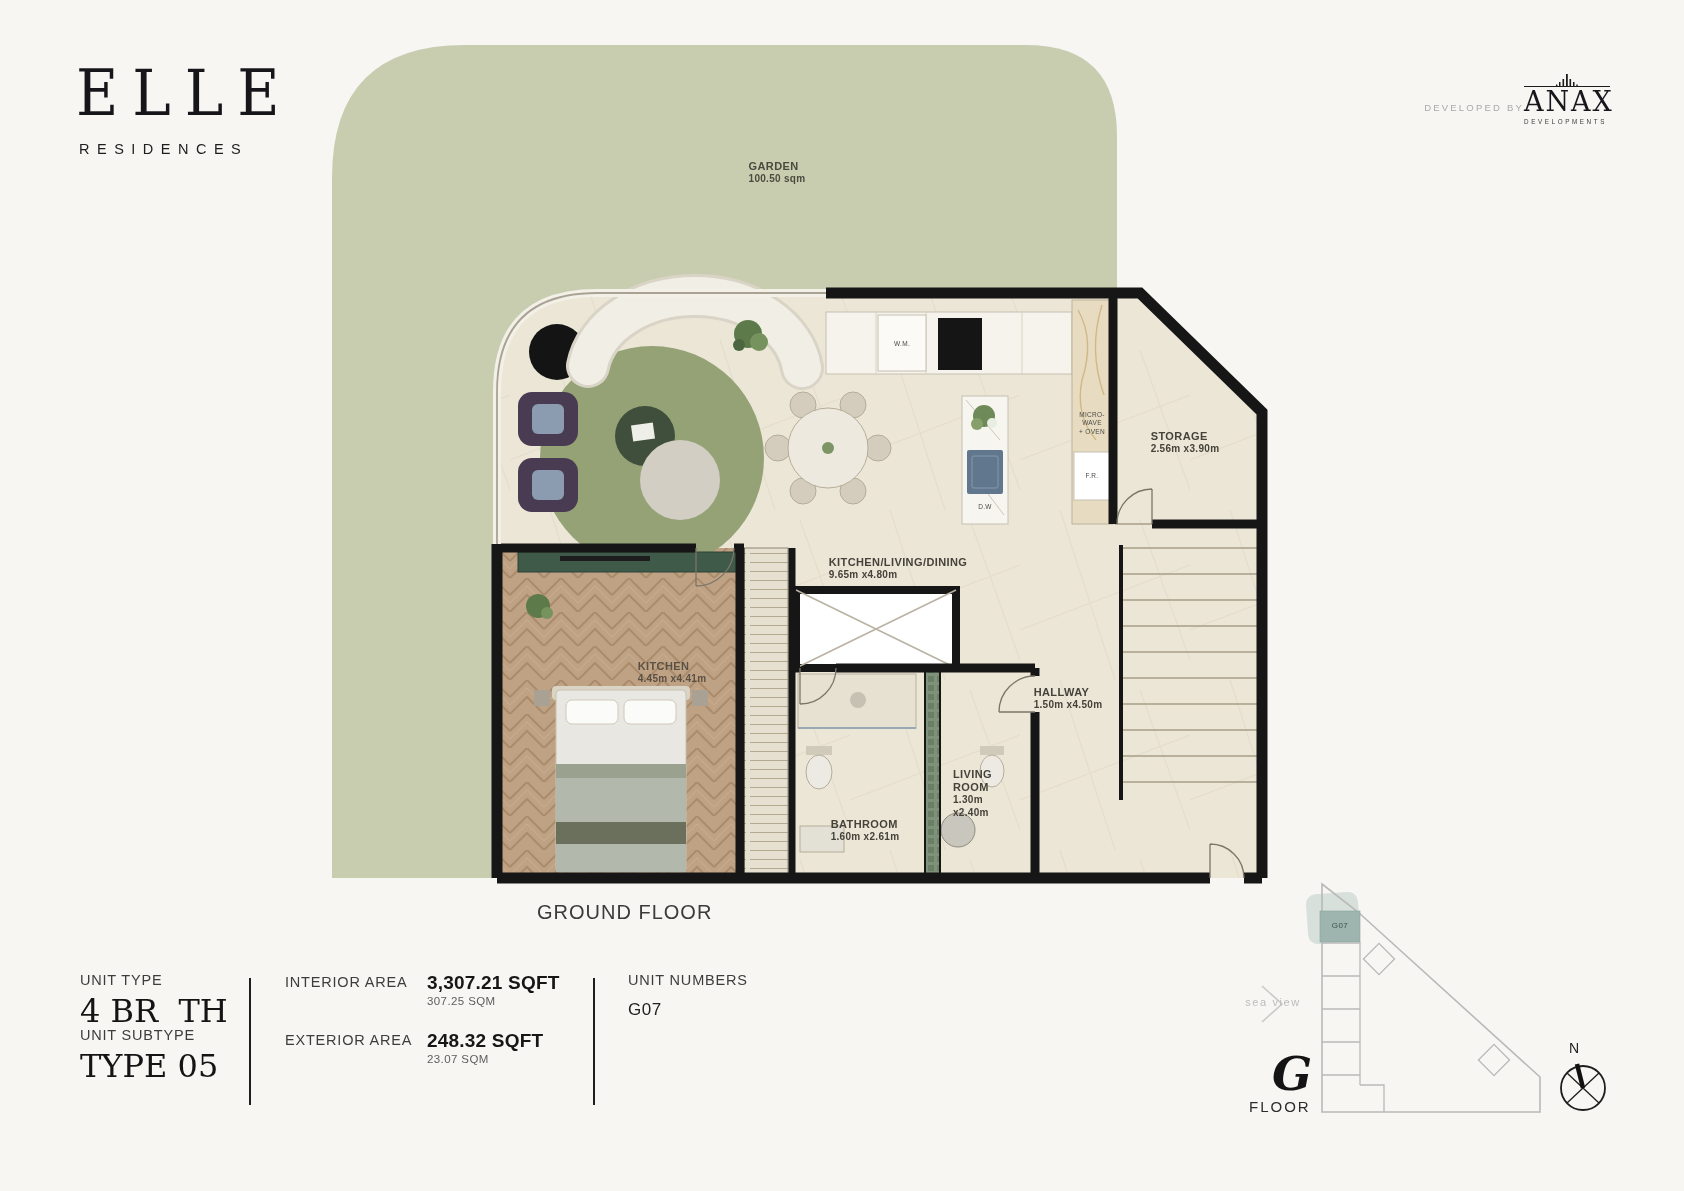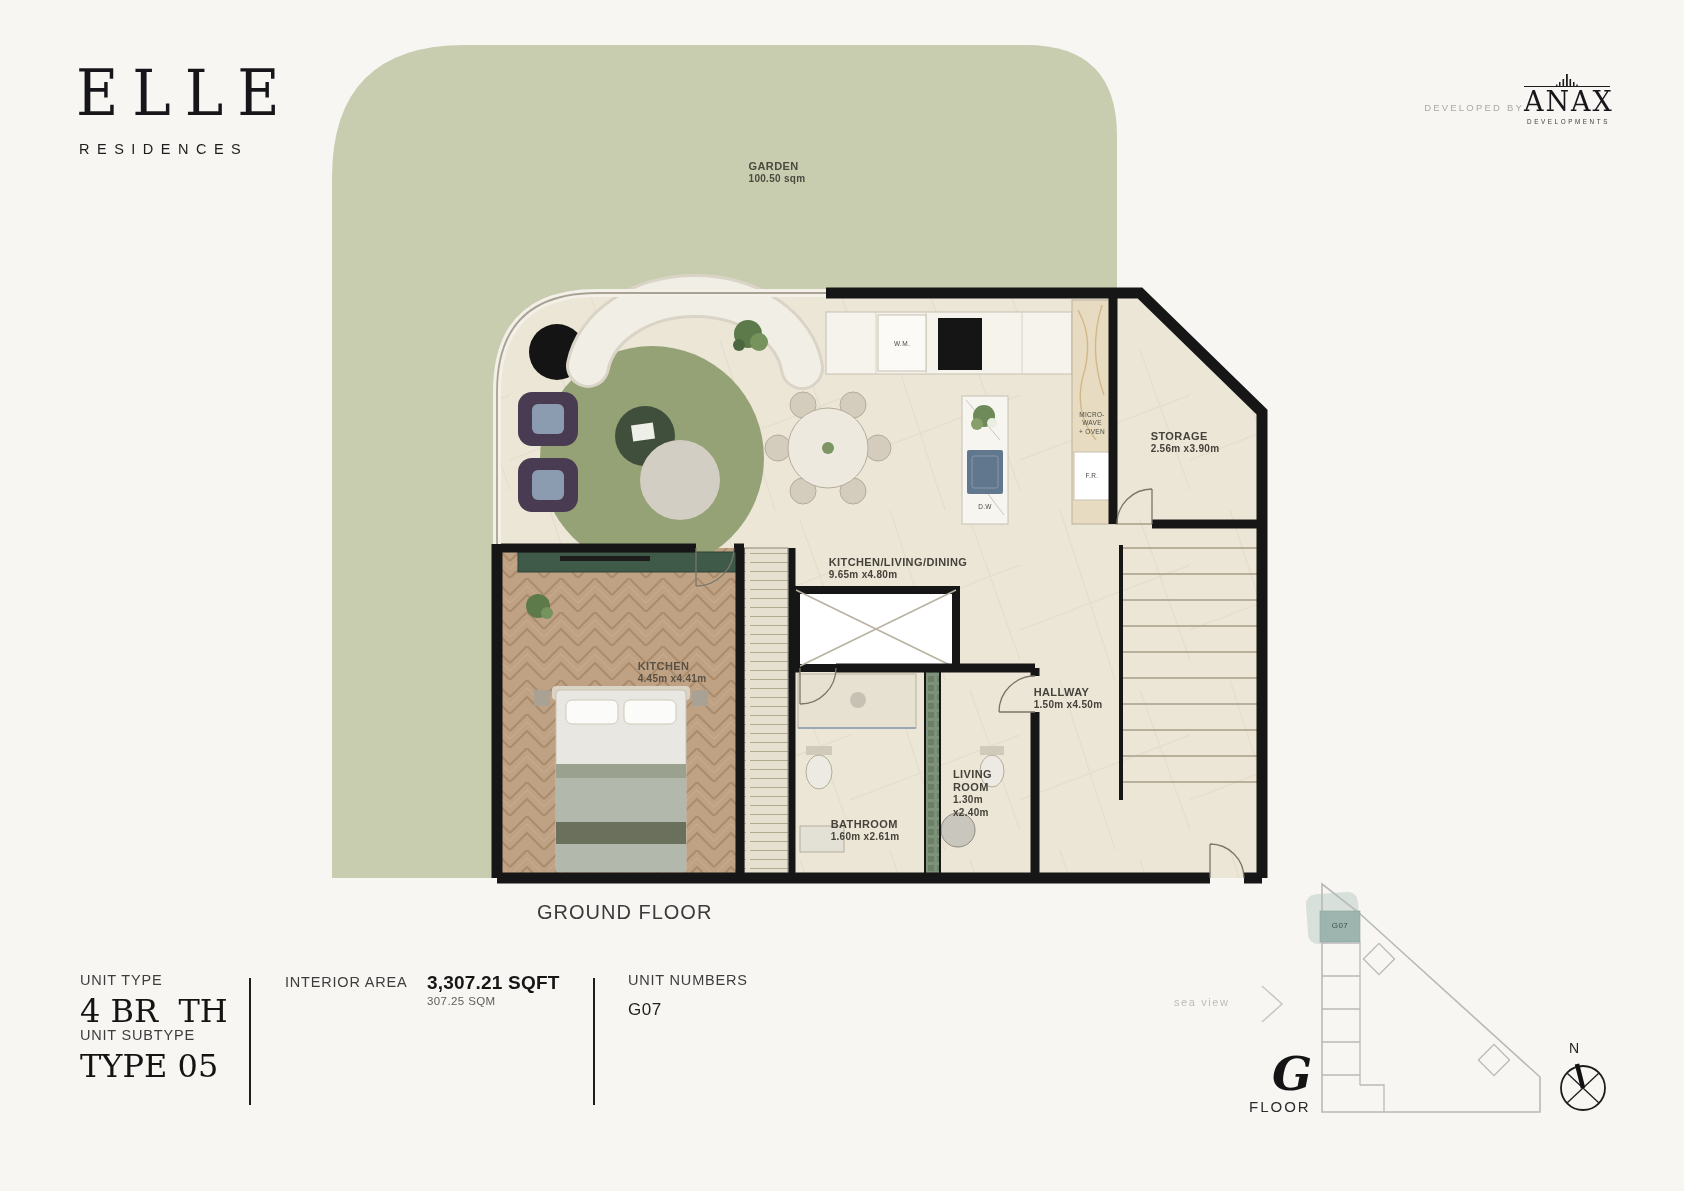--- a/index.html
+++ b/index.html
@@ -21,21 +21,21 @@
     transform:scaleY(1.08);transform-origin:top left;
   }
   .logo-sub{
     left:79px;top:141px;
     font-size:14.5px;letter-spacing:7.5px;color:#1d1d1d;
   }
   .devby{
     top:102px;right:160px;
     font-size:9.5px;letter-spacing:2.2px;color:#a9a9a9;
   }
-  .anax{left:1524px;top:70px;width:86px;text-align:right;}
+  .anax{left:1524px;top:70px;width:86px;text-align:left;}
   .anax-rule{border-top:1.8px solid #1c1c1c;margin-top:16px;position:relative;}
   .anax-icon{position:absolute;left:50%;top:-15px;transform:translateX(-50%);}
   .anax-name{
     font-family:"DejaVu Serif", serif;
     font-size:27px;letter-spacing:2px;color:#17171b;line-height:1.05;margin-top:1px;
   }
   .anax-sub{font-size:6.3px;letter-spacing:2.6px;color:#3c3c3c;margin-top:2px;}
   
   .room-lbl{
     position:absolute;
@@ -66,21 +66,21 @@
   .vdiv{width:1.6px;background:#1d1d1d;}
   .areas-block{left:285px;top:972px;width:300px;}
   .area-row{position:relative;height:58px;}
   .area-row .ft-label{position:absolute;left:0;top:2px;}
   .area-sqft{position:absolute;left:142px;top:0;font-size:19px;font-weight:bold;color:#161616;letter-spacing:.2px;text-align:right;}
   .area-sqm{position:absolute;left:142px;top:23px;font-size:11.5px;color:#5e5e5e;letter-spacing:.4px;}
   .unitnum-block{left:628px;top:972px;}
   .unitnum-val{margin-top:12px;font-size:17px;font-weight:500;color:#222;letter-spacing:.5px;}
   
   .seaview{
-    left:1174px;top:996px;width:110px;text-align:left;
+    left:1218px;top:996px;width:110px;text-align:center;
     font-size:11px;letter-spacing:1.6px;color:#bcbcbc;
   }
   .kp-unit-lbl{
     left:1340px;top:921px;transform:translateX(-50%);
     font-size:8px;letter-spacing:.5px;color:#3a4f49;
   }
   .floor-letter{
     left:1272px;top:1050px;
     font-family:"DejaVu Serif", serif;font-style:italic;font-weight:bold;
     font-size:47px;color:#141414;line-height:1;
@@ -351,20 +351,25 @@
 </div>
 
 <div class="abs vdiv" style="left:249px;top:978px;height:127px"></div>
 
 <div class="abs areas-block">
   <div class="area-row">
     <div class="ft-label">INTERIOR AREA</div>
     <div class="area-sqft">3,307.21 SQFT</div>
     <div class="area-sqm">307.25 SQM</div>
   </div>
+  <div class="area-row">
+    <div class="ft-label">EXTERIOR AREA</div>
+    <div class="area-sqft">248.32 SQFT</div>
+    <div class="area-sqm">23.07 SQM</div>
+  </div>
 </div>
 
 <div class="abs vdiv" style="left:593px;top:978px;height:127px"></div>
 
 <div class="abs unitnum-block">
   <div class="ft-label">UNIT NUMBERS</div>
   <div class="unitnum-val">G07</div>
 </div>
 
 <div class="abs seaview">sea view</div>

